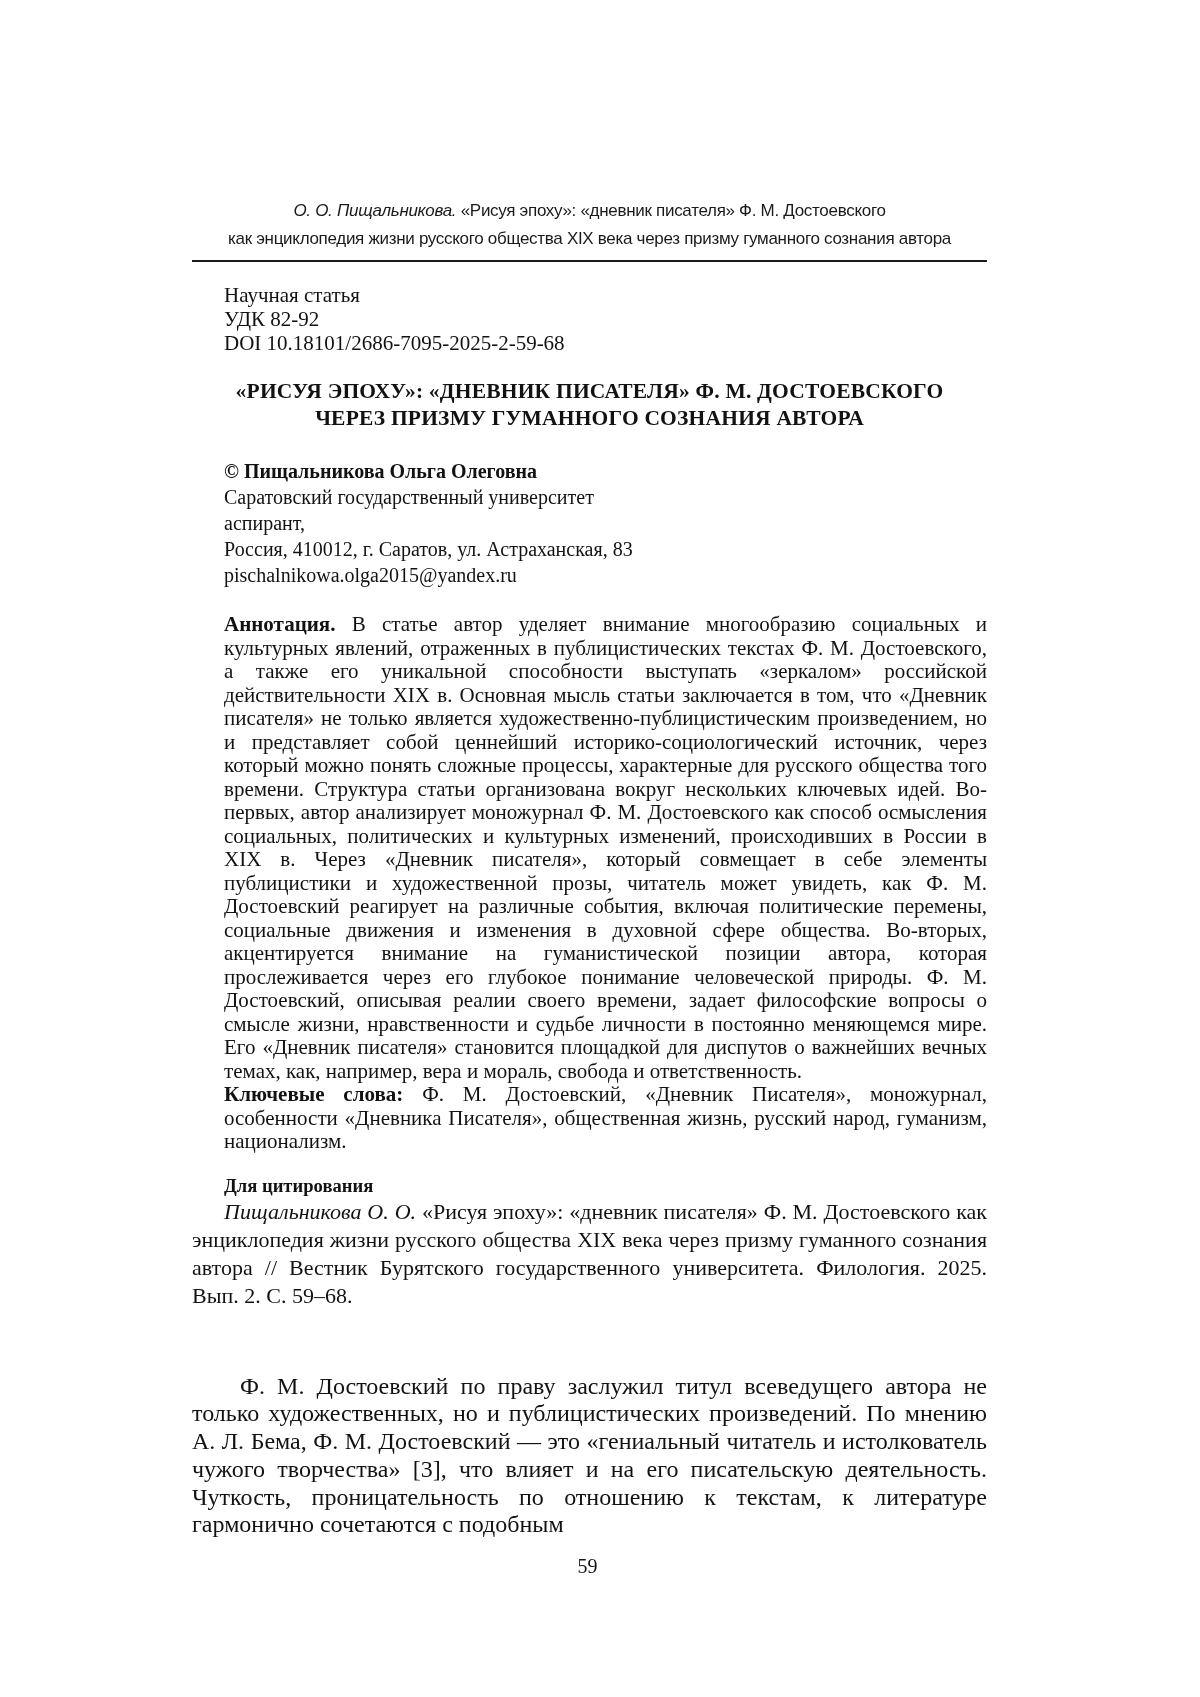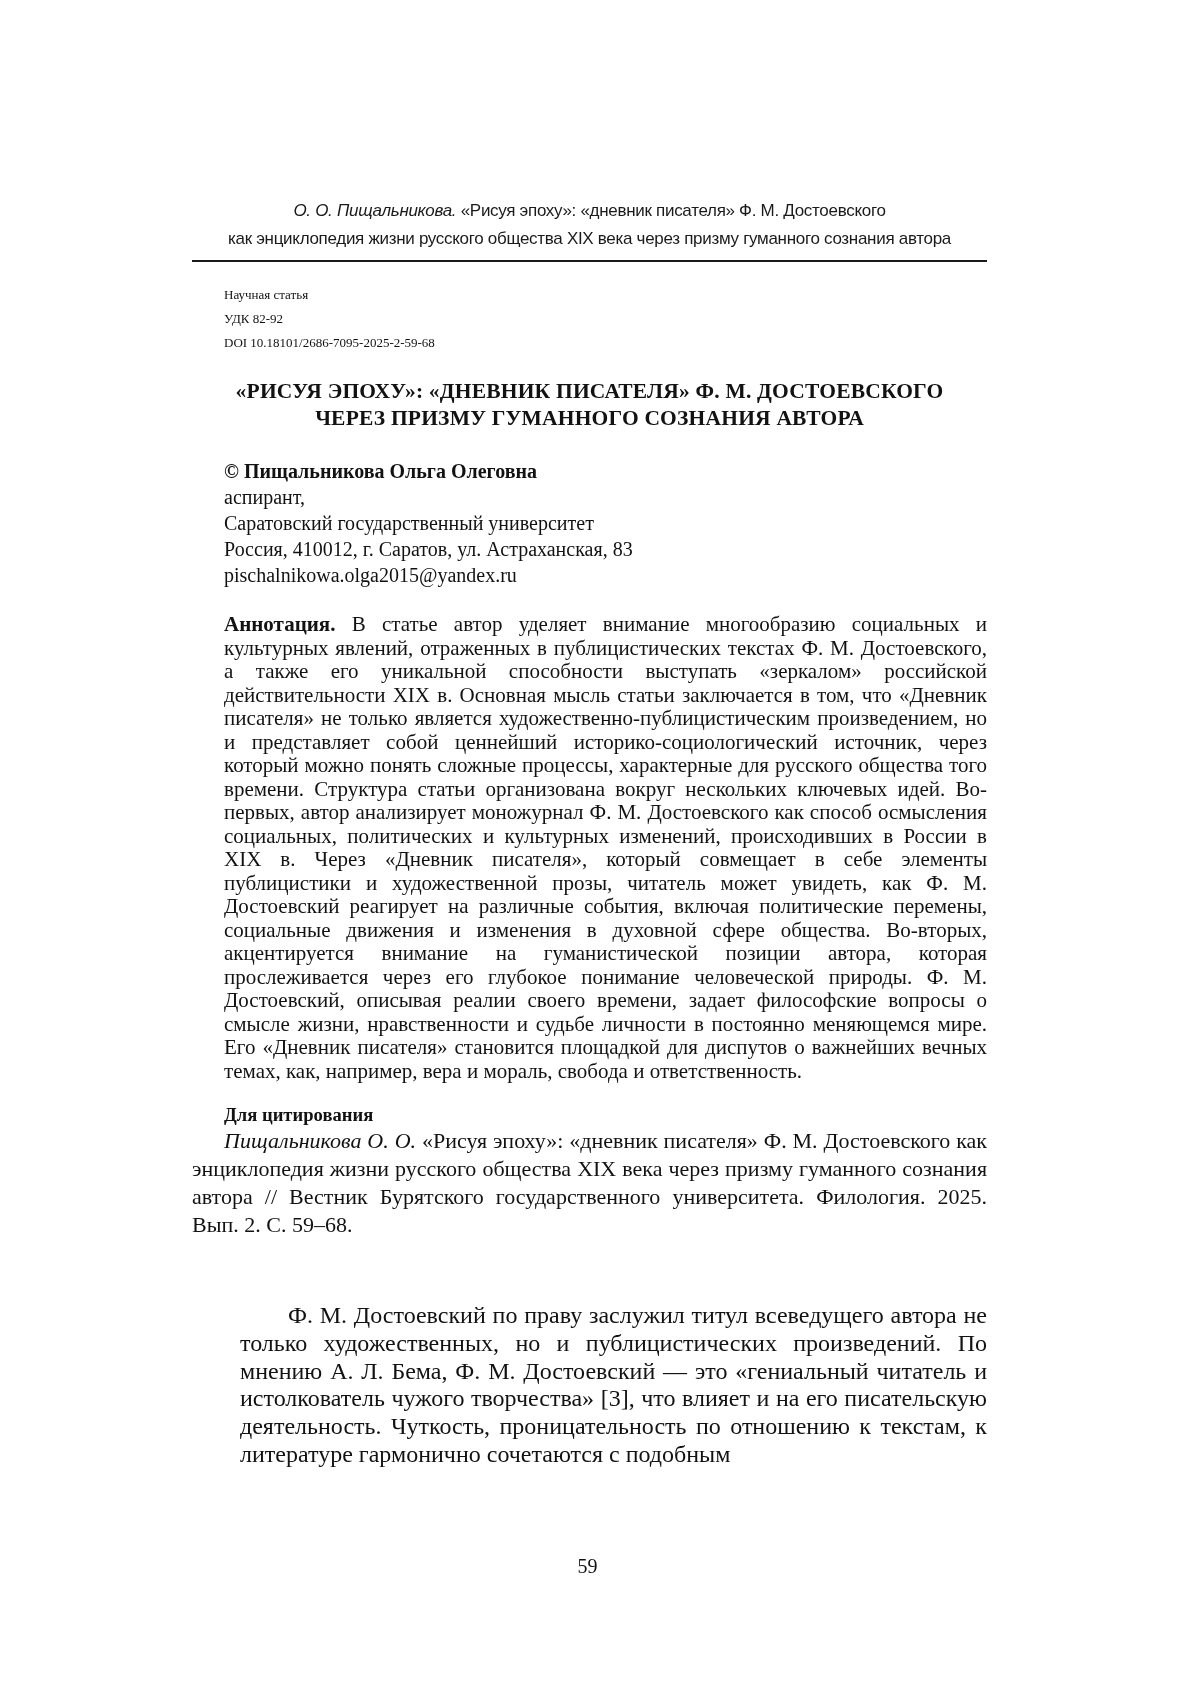--- a/index.html
+++ b/index.html
@@ -36,21 +36,21 @@
   .header-rule {
     border: none;
     border-top: 2px solid #1a1a1a;
     margin: 7px 0 0 0;
     height: 0;
   }
 
   .meta-block {
     margin-top: 21px;
     padding-left: 32px;
-    font-size: 13px;
+    font-size: 21px;
     line-height: 24px;
   }
 
   .title-block {
     margin-top: 23px;
     font-weight: bold;
     font-size: 21.5px;
     line-height: 27px;
     text-align: center;
     letter-spacing: 0.2px;
@@ -87,21 +87,20 @@
     text-indent: 32px;
   }
   .citation-para .it { font-style: italic; }
 
   .body-para {
     margin-top: 63px;
     font-size: 24px;
     line-height: 27.8px;
     text-align: justify;
     text-indent: 48px;
-    margin-left: 48px;
   }
 
   .page-number {
     position: absolute;
     left: 190px;
     top: 1554px;
     width: 795px;
     text-align: center;
     font-size: 20px;
     line-height: 24px;
@@ -125,28 +124,29 @@
     <p>DOI 10.18101/2686-7095-2025-2-59-68</p>
   </div>
 
   <div class="title-block">
     <div>«РИСУЯ ЭПОХУ»: «ДНЕВНИК ПИСАТЕЛЯ» Ф. М. ДОСТОЕВСКОГО</div>
     <div>ЧЕРЕЗ ПРИЗМУ ГУМАННОГО СОЗНАНИЯ АВТОРА</div>
   </div>
 
   <div class="author-block">
     <p class="name">© Пищальникова Ольга Олеговна</p>
+    <p>Саратовский государственный университет</p>
     <p>аспирант,</p>
-    <p>Саратовский государственный университет</p>
     <p>Россия, 410012, г. Саратов, ул. Астраханская, 83</p>
     <p>pischalnikowa.olga2015@yandex.ru</p>
   </div>
 
   <div class="abstract-block">
     <p><b>Аннотация.</b><span> В статье автор уделяет внимание многообразию социальных и культурных явлений, отраженных в публицистических текстах Ф. М. Достоевского, а также его уникальной способности выступать «зеркалом» российской действительности XIX в. Основная мысль статьи заключается в том, что «Дневник писателя» не только является художественно-публицистическим произведением, но и представляет собой ценнейший историко-социологический источник, через который можно понять сложные процессы, характерные для русского общества того времени. Структура статьи организована вокруг нескольких ключевых идей. Во-первых, автор анализирует моножурнал Ф. М. Достоевского как способ осмысления социальных, политических и культурных изменений, происходивших в России в XIX в. Через «Дневник писателя», который совмещает в себе элементы публицистики и художественной прозы, читатель может увидеть, как Ф. М. Достоевский реагирует на различные события, включая политические перемены, социальные движения и изменения в духовной сфере общества. Во-вторых, акцентируется внимание на гуманистической позиции автора, которая прослеживается через его глубокое понимание человеческой природы. Ф. М. Достоевский, описывая реалии своего времени, задает философские вопросы о смысле жизни, нравственности и судьбе личности в постоянно меняющемся мире. Его «Дневник писателя» становится площадкой для диспутов о важнейших вечных темах, как, например, вера и мораль, свобода и ответственность.</span></p>
+    <p><b>Ключевые слова:</b><span> Ф. М. Достоевский, «Дневник Писателя», моножурнал, особенности «Дневника Писателя», общественная жизнь, русский народ, гуманизм, национализм.</span></p>
   </div>
 
   <div class="citation-heading">Для цитирования</div>
   <p class="citation-para"><span class="it">Пищальникова О. О.</span><span> «Рисуя эпоху»: «дневник писателя» Ф. М. Достоевского как энциклопедия жизни русского общества XIX века через призму гуманного сознания автора // Вестник Бурятского государственного университета. Филология. 2025. Вып. 2. С. 59–68.</span></p>
 
   <p class="body-para">Ф. М. Достоевский по праву заслужил титул всеведущего автора не только художественных, но и публицистических произведений. По мнению А. Л. Бема, Ф. М. Достоевский — это «гениальный читатель и истолкователь чужого творчества» [3], что влияет и на его писательскую деятельность. Чуткость, проницательность по отношению к текстам, к литературе гармонично сочетаются с подобным</p>
 
 </div>
 
 <div class="page-number">59</div>

